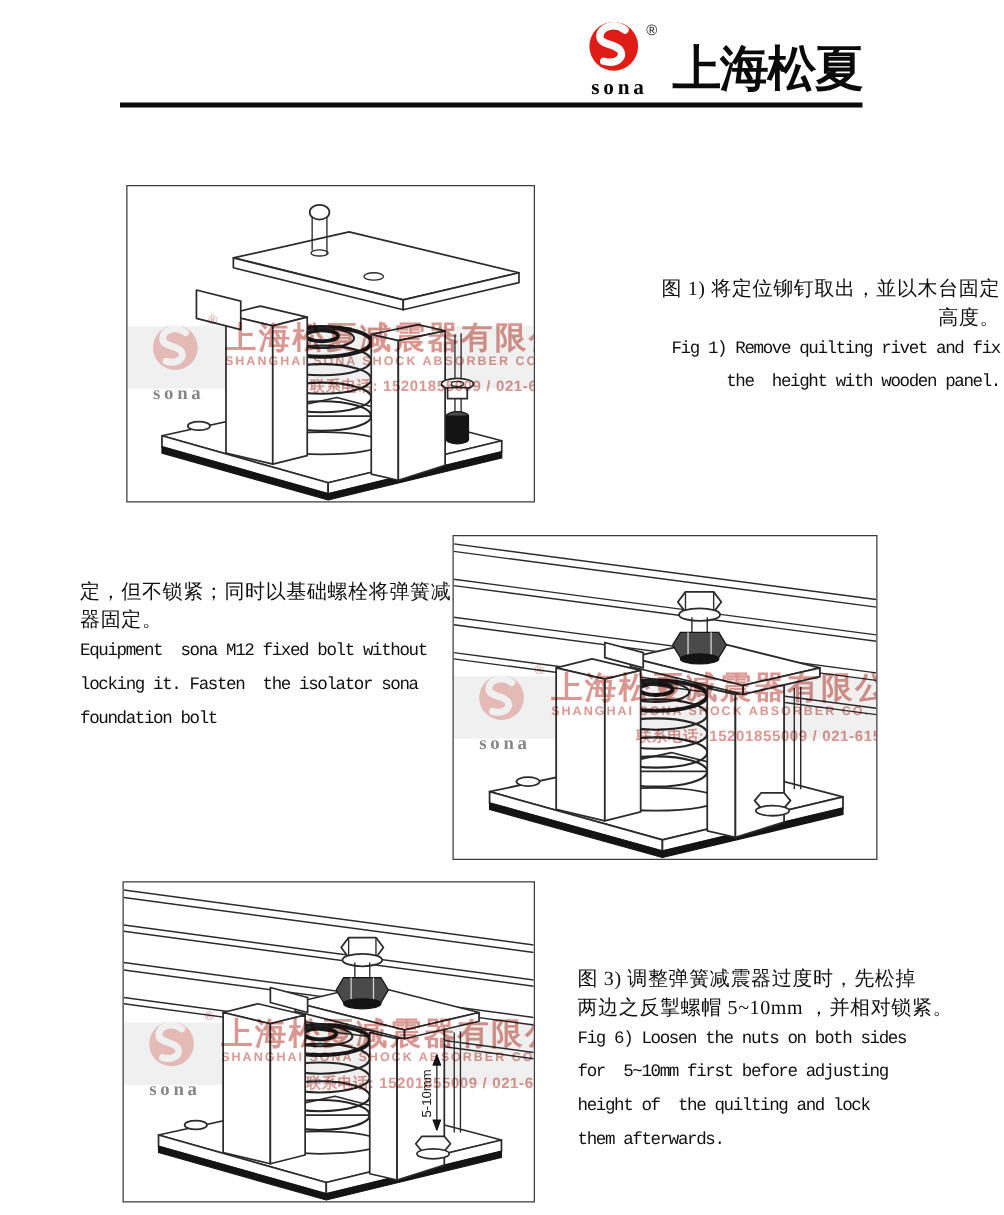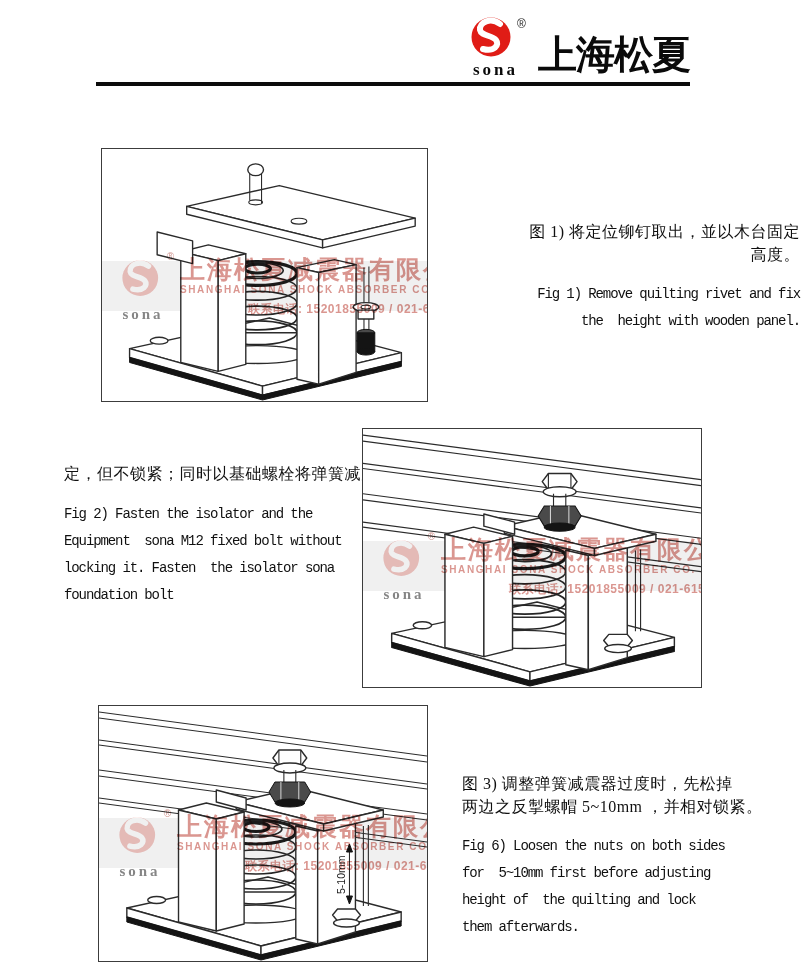--- a/index.html
+++ b/index.html
@@ -45,21 +45,21 @@
   .wm-phone { font-size:12px; font-weight:bold; color:#c4554b; letter-spacing:0.5px;
               font-family:"Liberation Sans",sans-serif; margin-top:6px; padding-left:68px; white-space:nowrap; }
 
   
   .cap { position:absolute; }
   .cap-1 { left:460px; top:221px; width:340px;text-align:right; }
   .cap-2 { left:64px;  top:463px; width:330px; }
   .cap-3 { left:462px; top:773px; width:340px; }
   .cn-line { font-size:16px; line-height:22.5px; color:#101010; letter-spacing:0.5px;
              font-family:"Liberation Serif","DejaVu Serif",serif; white-space:pre; }
-  .en-block { margin-top:15px; }
+  .en-block { }
   .en-line { font-size:14px; line-height:27px; color:#101010; letter-spacing:-1.1px;
              font-family:"Liberation Mono","DejaVu Sans Mono",monospace; white-space:pre; }
 
   
   .wf { fill:#ffffff; stroke:#2b2b2b; stroke-width:1.4; stroke-linejoin:round; }
   .bf { fill:#141414; stroke:#141414; stroke-linejoin:round; }
   .gf { fill:#4a4a4a; stroke:#141414; stroke-width:1; }
   .lnt{ fill:none; stroke:#2b2b2b; stroke-width:1.1; }
   .coil { fill:none; stroke:#262626; stroke-width:1.7; }
   .coil-hv { fill:none; stroke:#1a1a1a; stroke-width:3.2; }
@@ -167,22 +167,22 @@
     <div class="cn-line">图 1) 将定位铆钉取出，並以木台固定</div>
     <div class="cn-line">高度。</div>
     <div class="en-block">
       <div class="en-line">Fig 1) Remove quilting rivet and fix</div>
       <div class="en-line">the  height with wooden panel.</div>
     </div>
   </div>
 
   <div class="cap cap-2">
     <div class="cn-line">定，但不锁紧；同时以基础螺栓将弹簧减震</div>
+    <div class="cn-line">器固定。</div>
     <div class="en-block">
-      <div class="en-line">Fig 2) Fasten the isolator and the</div>
       <div class="en-line">Equipment  sona M12 fixed bolt without</div>
       <div class="en-line">locking it. Fasten  the isolator sona</div>
       <div class="en-line">foundation bolt</div>
     </div>
   </div>
 
   <div class="fig fig-2">
     <div class="wm-band"></div>
     <svg class="draw" viewBox="0 0 330 255" preserveAspectRatio="none">
 

